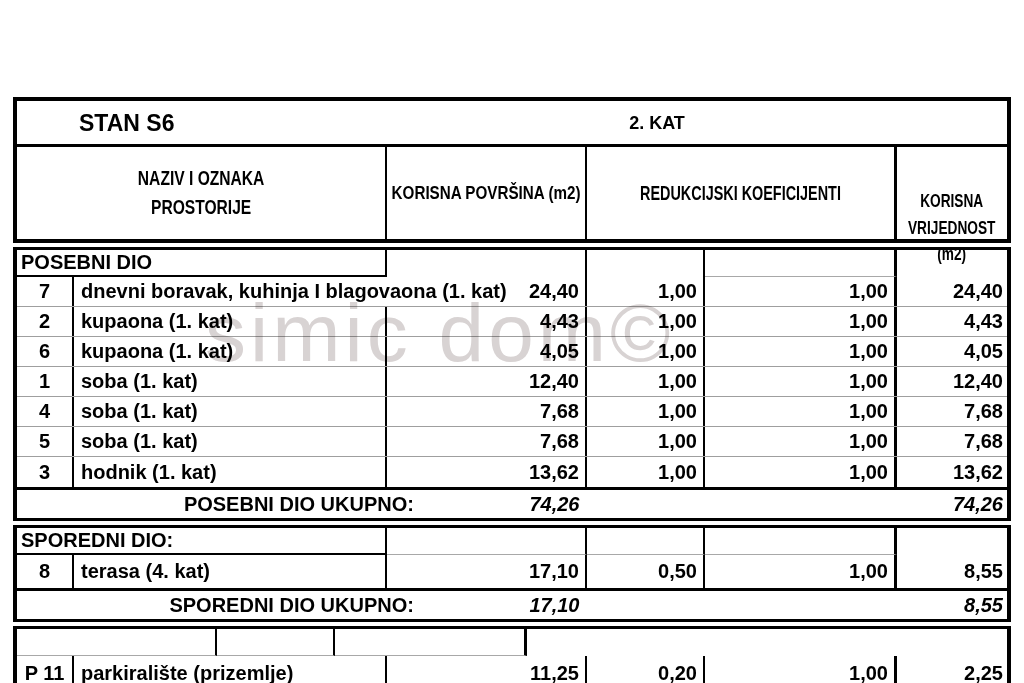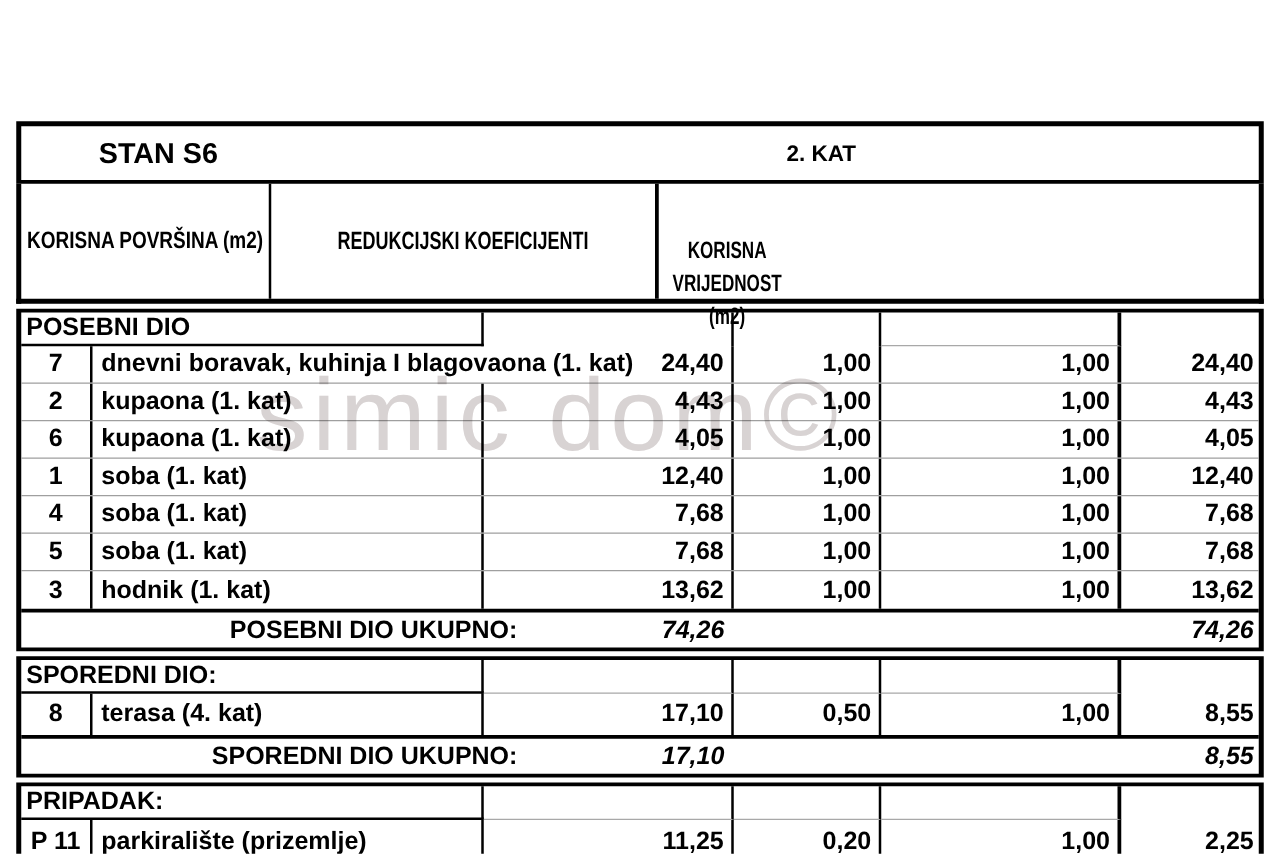--- a/index.html
+++ b/index.html
@@ -69,20 +69,26 @@
 <body>
 
 <div id="tbl">
 
   <div class="tblock">
     <span class="t-left">STAN S6</span>
     <span class="t-right">2. KAT</span>
   </div>
 
   <div class="hblock">
+    <div class="hc hc1">
+      <div>
+        <span>NAZIV I OZNAKA</span>
+        <span>PROSTORIJE</span>
+      </div>
+    </div>
     <div class="hc hc2">
       <span>KORISNA POVRŠINA (m2)</span>
     </div>
     <div class="hc hc3">
       <span>REDUKCIJSKI KOEFICIJENTI</span>
     </div>
     <div class="hc hc4">
       <div>
         <span>KORISNA</span>
         <span>VRIJEDNOST</span>
@@ -181,21 +187,20 @@
         </div>
         <div class="row trow">
           <div class="t-lab">SPOREDNI DIO UKUPNO:</div>
           <div class="t-area">17,10</div>
           <div class="t-fill"></div>
           <div class="t-val">8,55</div>
         </div>
       </div>
       <div class="block sec2">
         <div class="row srow">
-          <div class="sec-left">PRIPADAK:</div>
           <div class="sc sc-area"></div>
           <div class="sc sc-k1"></div>
           <div class="sc sc-k2"></div>
           <div class="sc sc-val"></div>
         </div>
         <div class="row drow lastrow">
           <div class="cell cnum">P 11</div>
           <div class="cell cname">parkiralište (prizemlje)</div>
           <div class="cell carea nv">11,25</div>
           <div class="cell ck1 nv">0,20</div>

